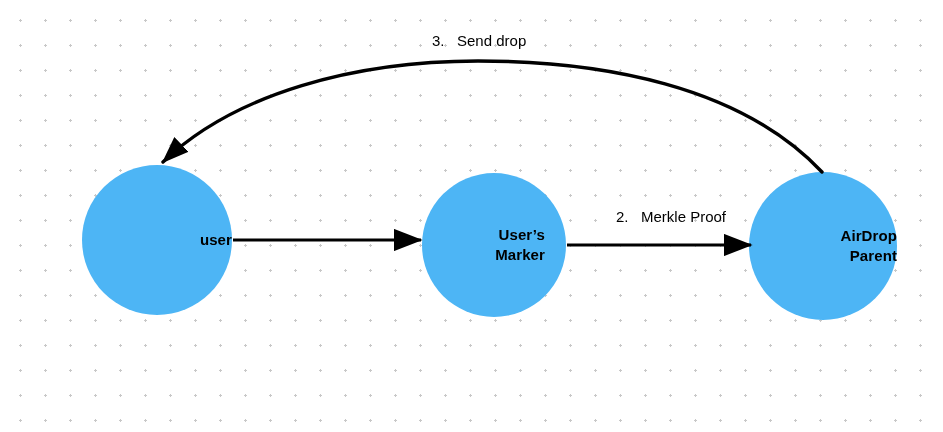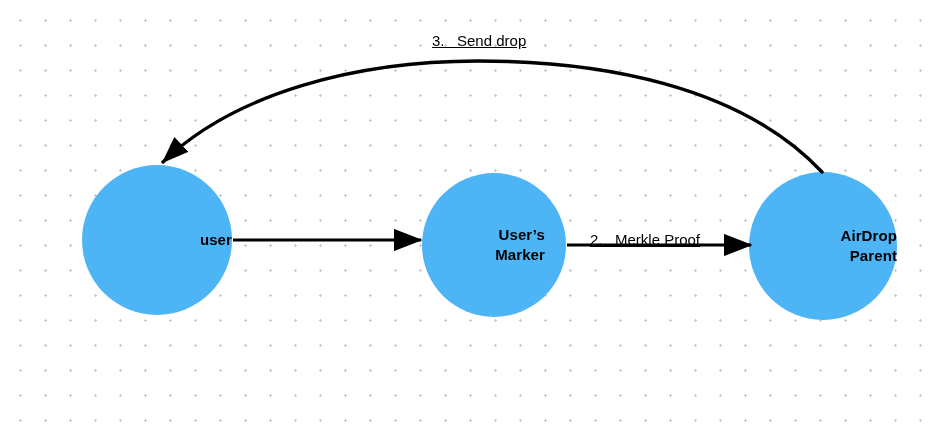--- a/index.html
+++ b/index.html
@@ -37,21 +37,20 @@
     pointer-events: none;
     white-space: pre-line;
   }
   .edge-label {
     position: absolute;
     font-family: "Liberation Sans", sans-serif;
     font-size: 15px;
     color: #000000;
     white-space: pre;
     line-height: 18px;
-    text-decoration: underline;
   }
 </style>
 </head>
 <body>
 
 <div id="canvas">
 
   <svg class="diagram-svg" viewBox="0 0 943 432" xmlns="http://www.w3.org/2000/svg">
     <defs>
       <marker id="arrowhead" markerWidth="9" markerHeight="7" refX="8.5" refY="3.5" orient="auto" markerUnits="strokeWidth">
@@ -75,17 +74,17 @@
 
   <div class="node-label" style="left:82px; top:230px; width:150px;">user</div>
 
   <div class="node-label" style="left:422px; top:225px; width:123px;">User’s
 Marker</div>
 
   <div class="node-label" style="left:749px; top:226px; width:148px;">AirDrop
 Parent</div>
 
 
-  <div class="edge-label" style="left:590px; top:208px;margin-top:23px;">2.   Merkle Proof</div>
+  <div class="edge-label" style="left:616px; top:208px;">2.   Merkle Proof</div>
 
   <div class="edge-label" style="left:432px; top:32px;">3.   Send drop</div>
 
 </div>
 
 </body></html>

